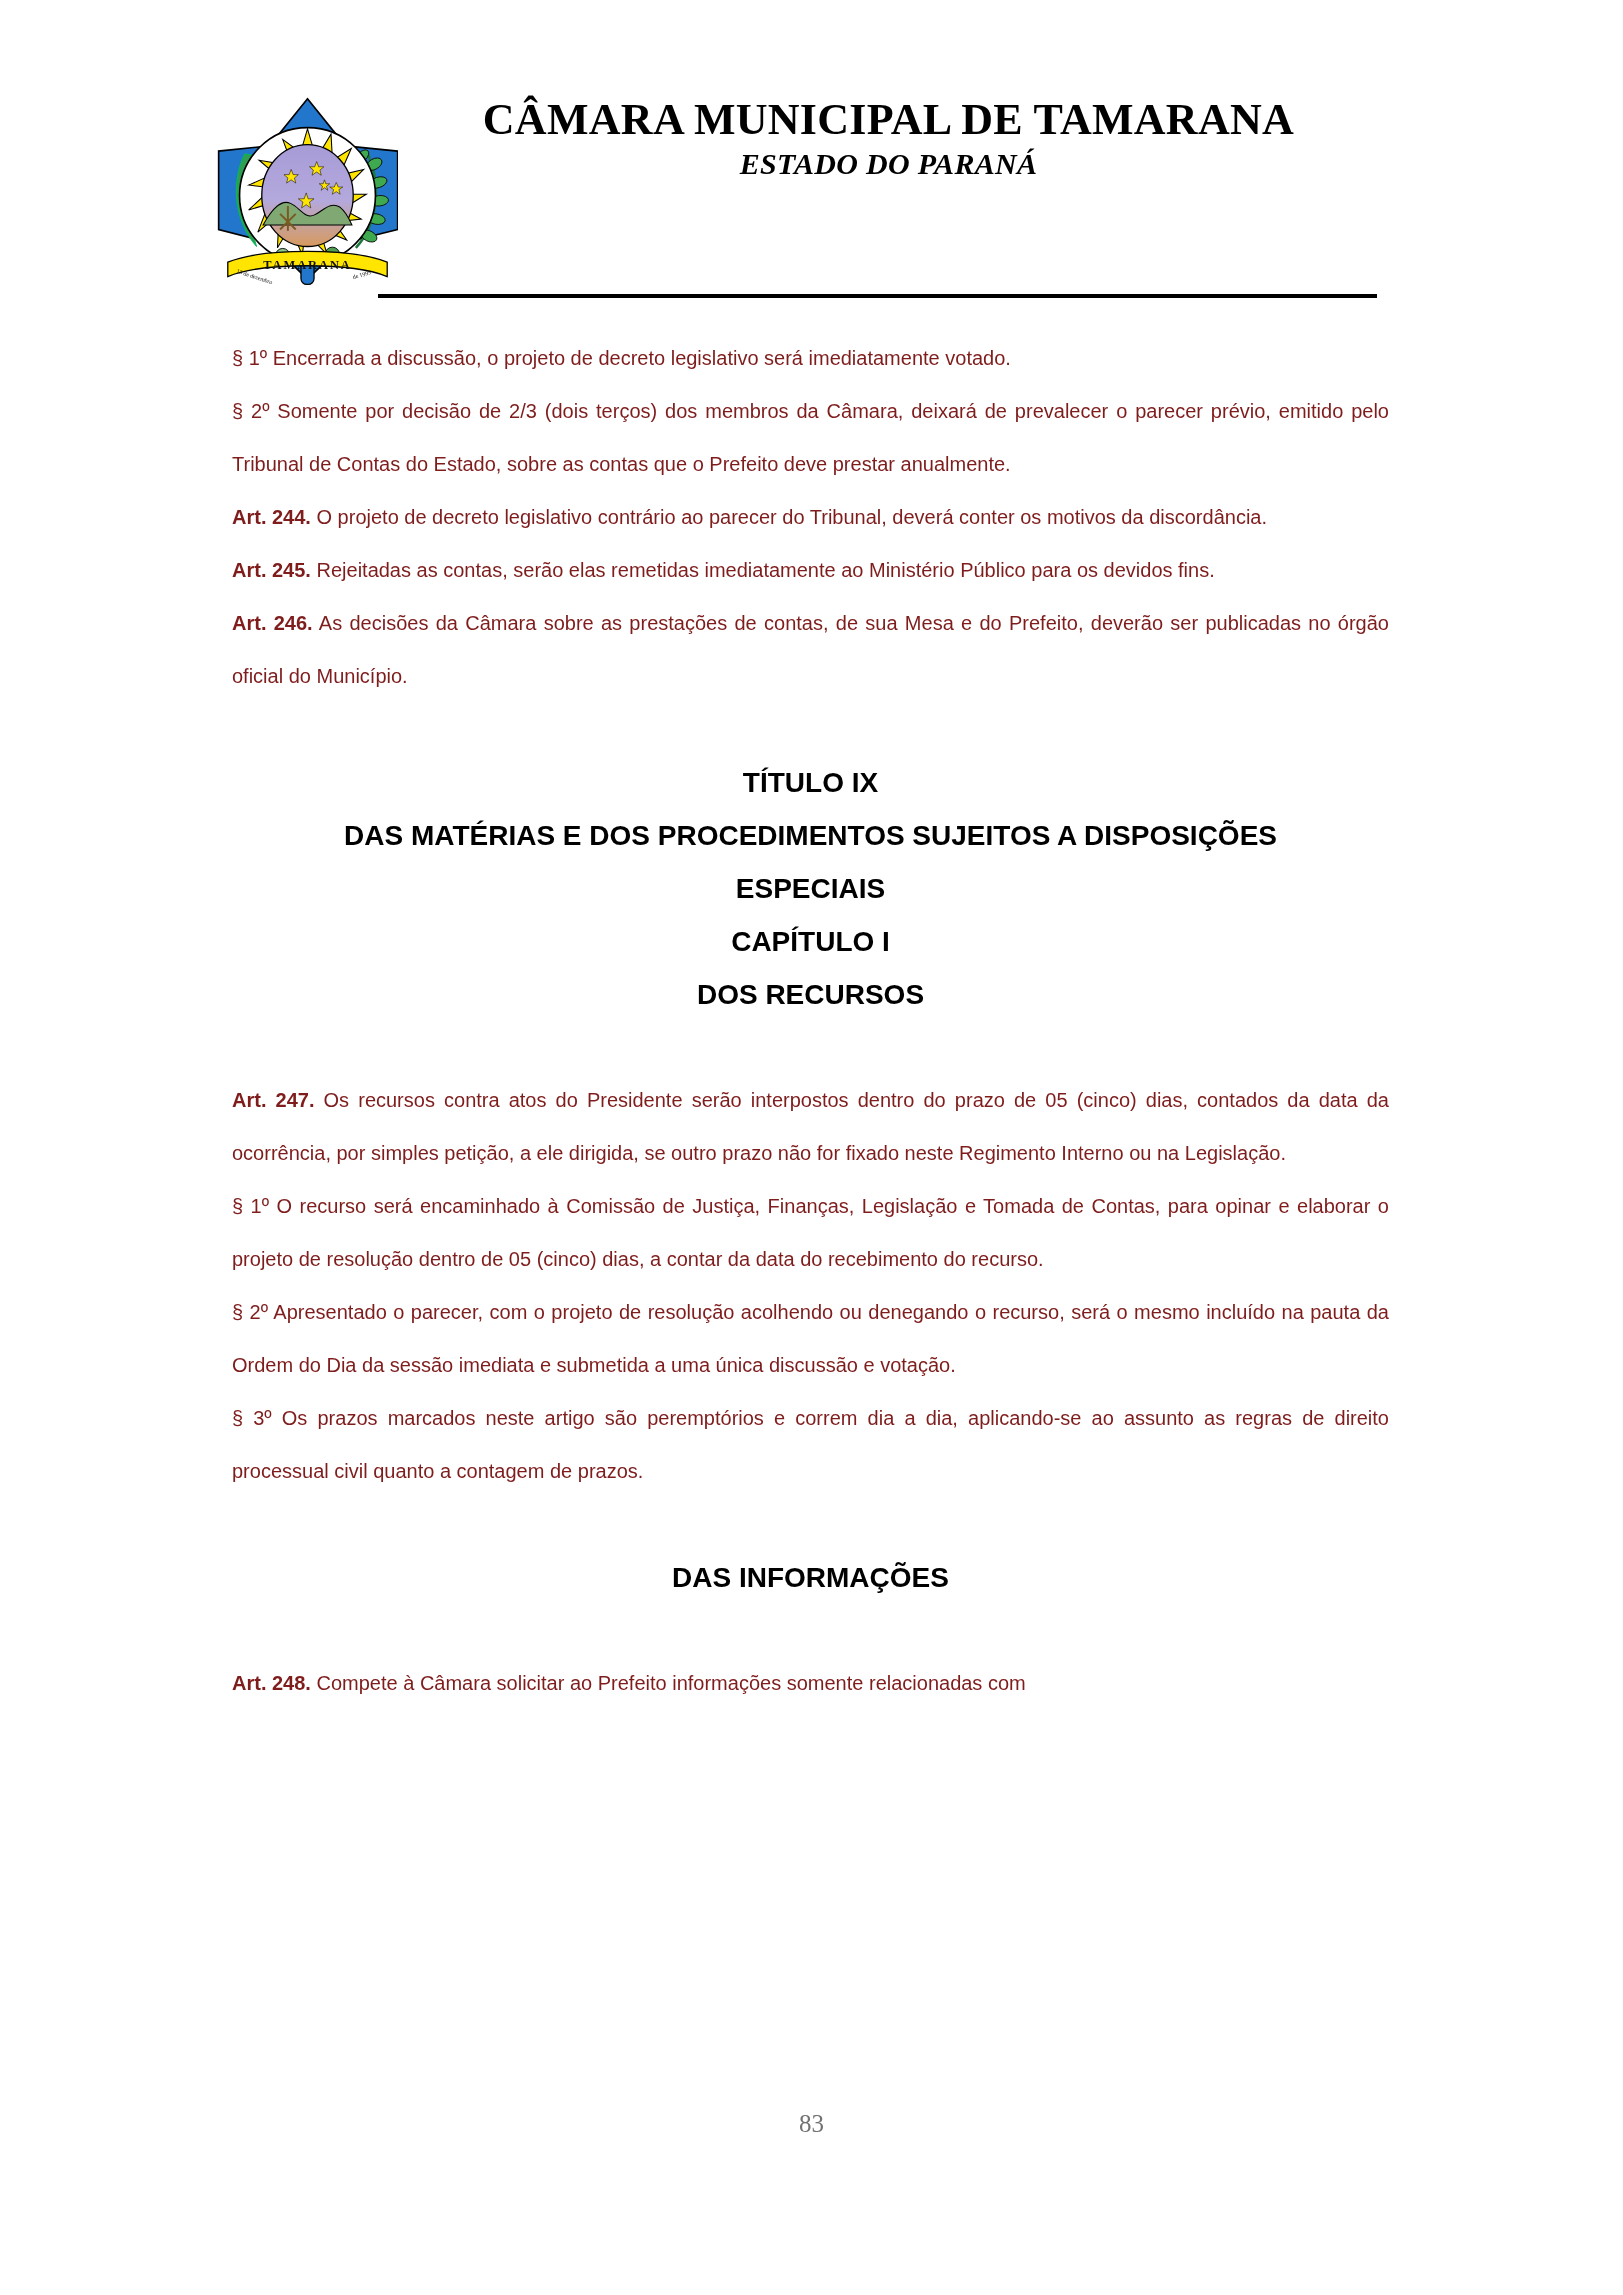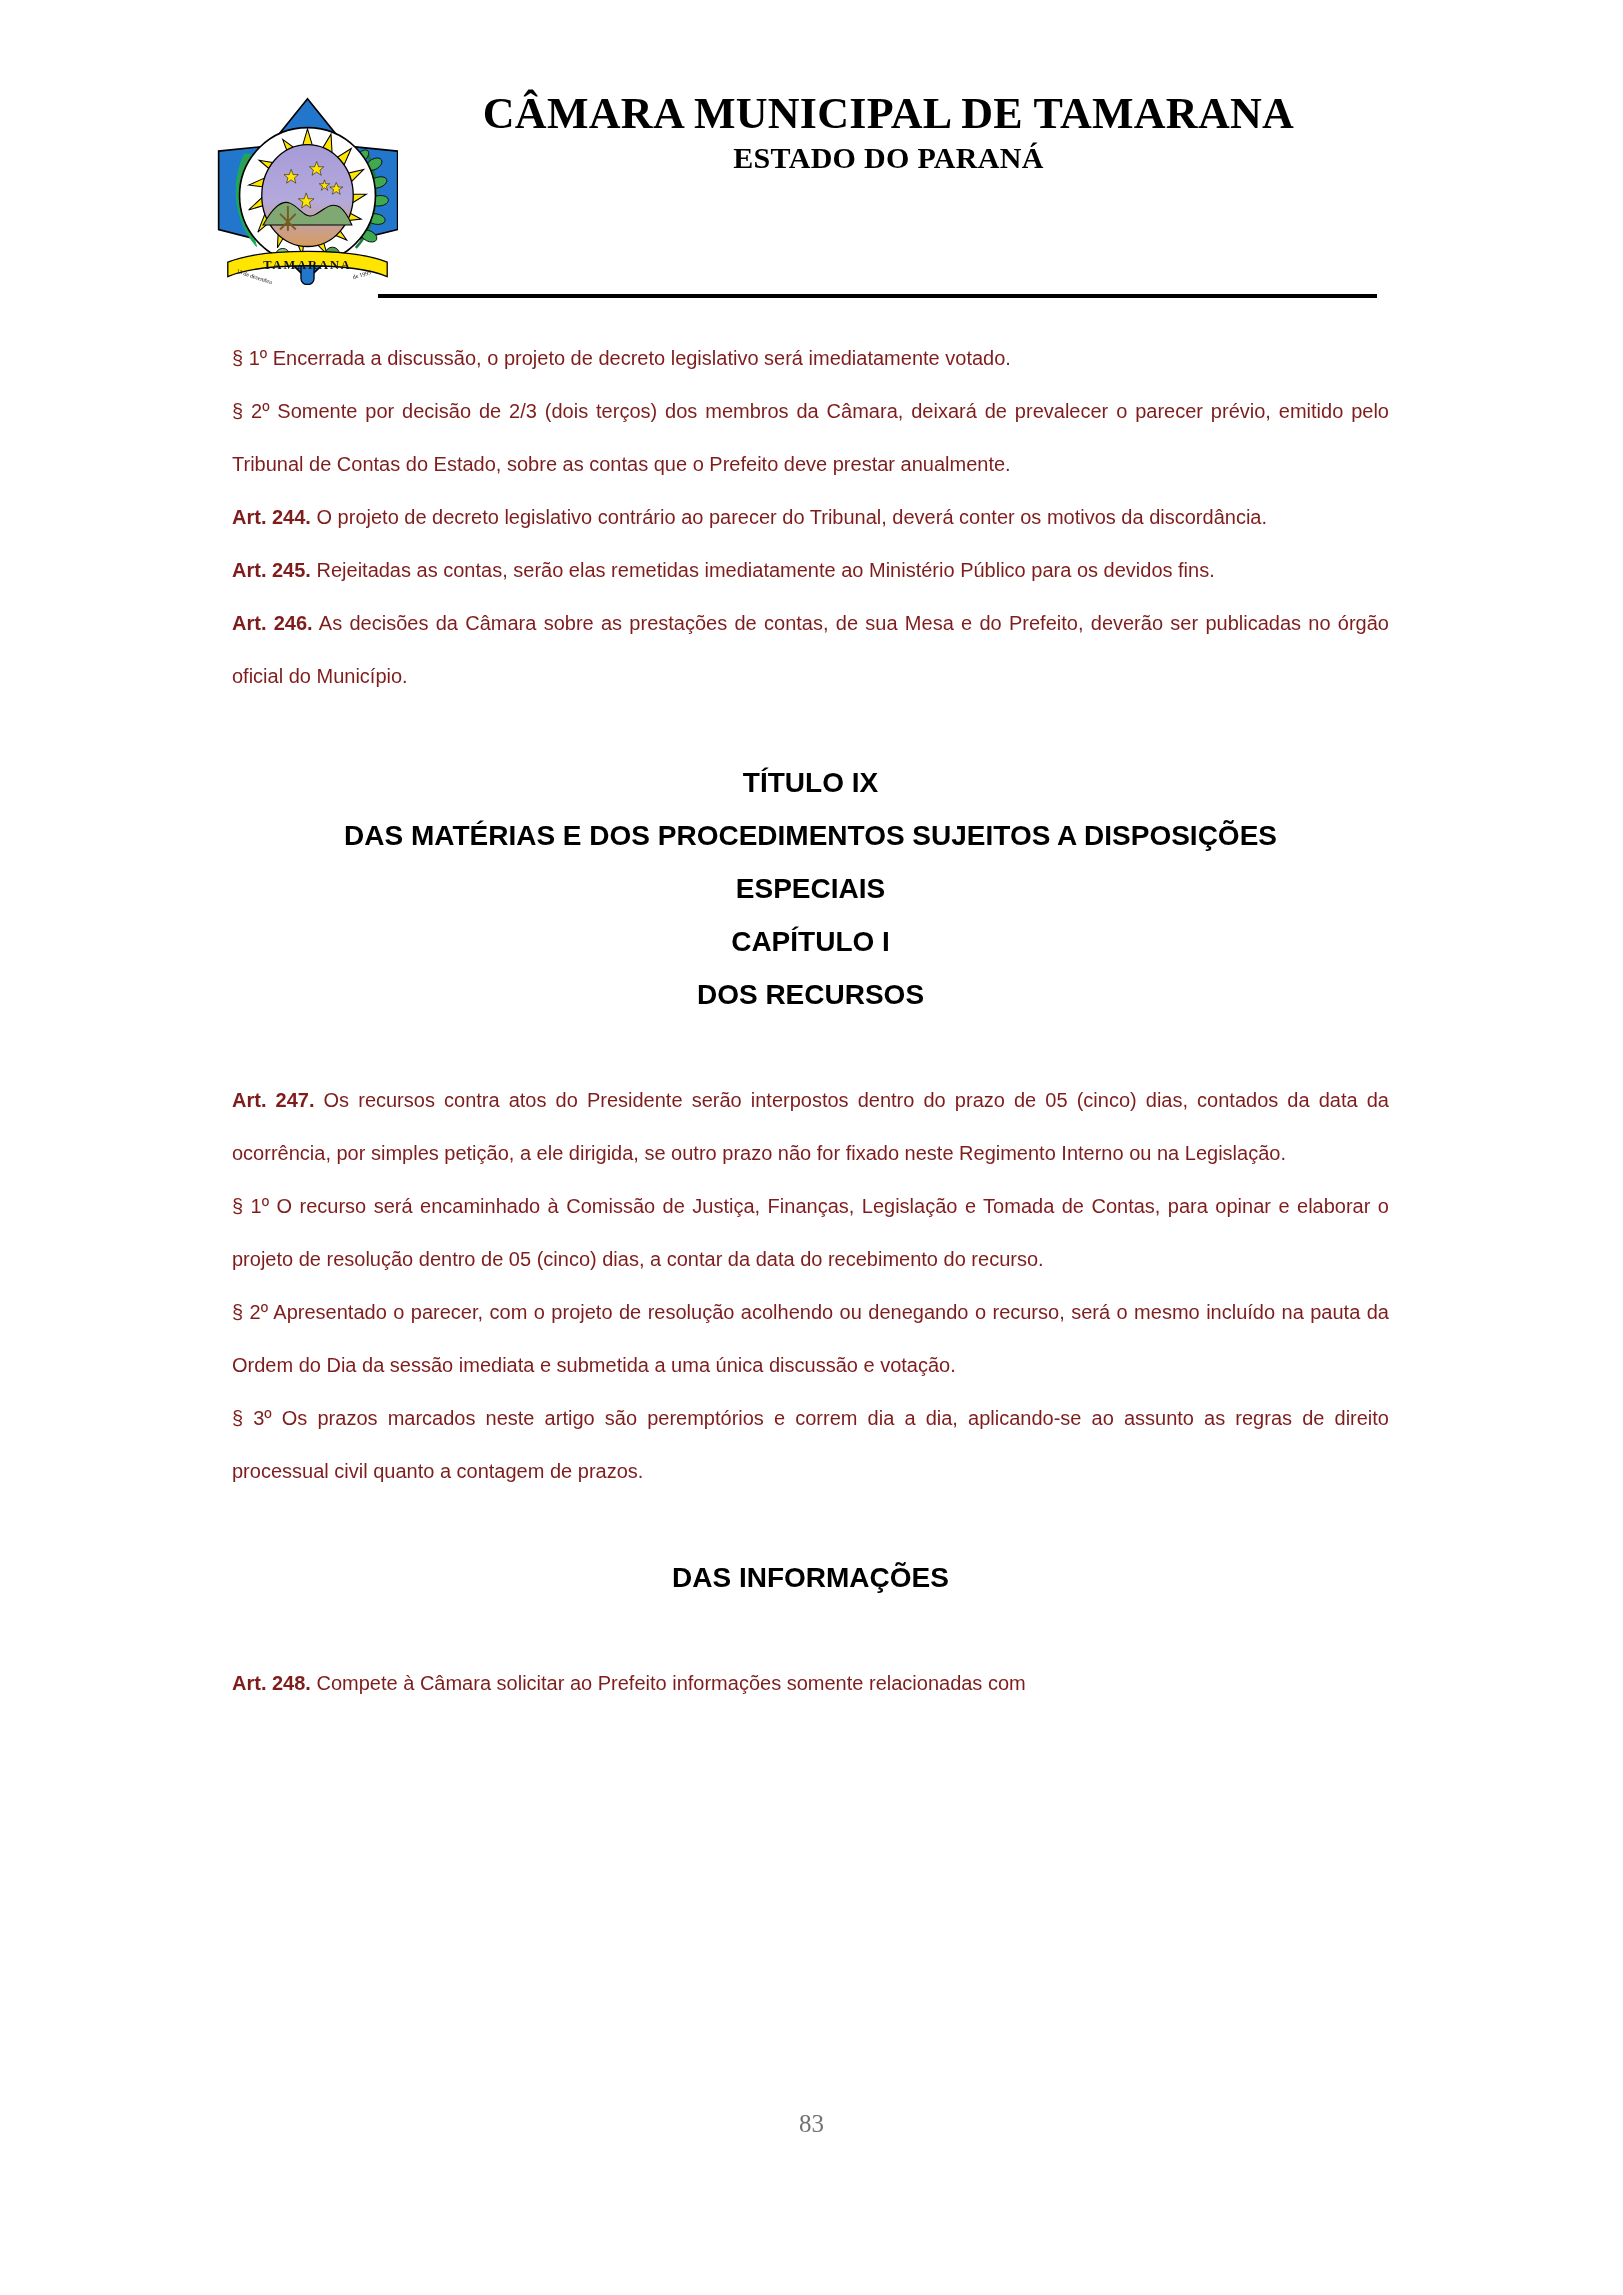--- a/index.html
+++ b/index.html
@@ -39,25 +39,26 @@
     width: 981px;
     text-align: center;
   }
   .org-title {
     font-family: "Liberation Serif", serif;
     font-weight: bold;
     font-size: 44px;
     line-height: 1.05;
     letter-spacing: 0.3px;
     white-space: nowrap;
-    margin-top: 14px;
+    margin-top: 20px;
   }
   .org-subtitle {
     font-family: "Liberation Serif", serif;
     font-weight: bold;
+    font-style: italic;
     font-size: 30px;
     line-height: 1.15;
     letter-spacing: 0.3px;
     margin-top: 3.9px;
   }
   .header-rule {
     position: absolute;
     left: 378px;
     top: 294px;
     width: 999px;

